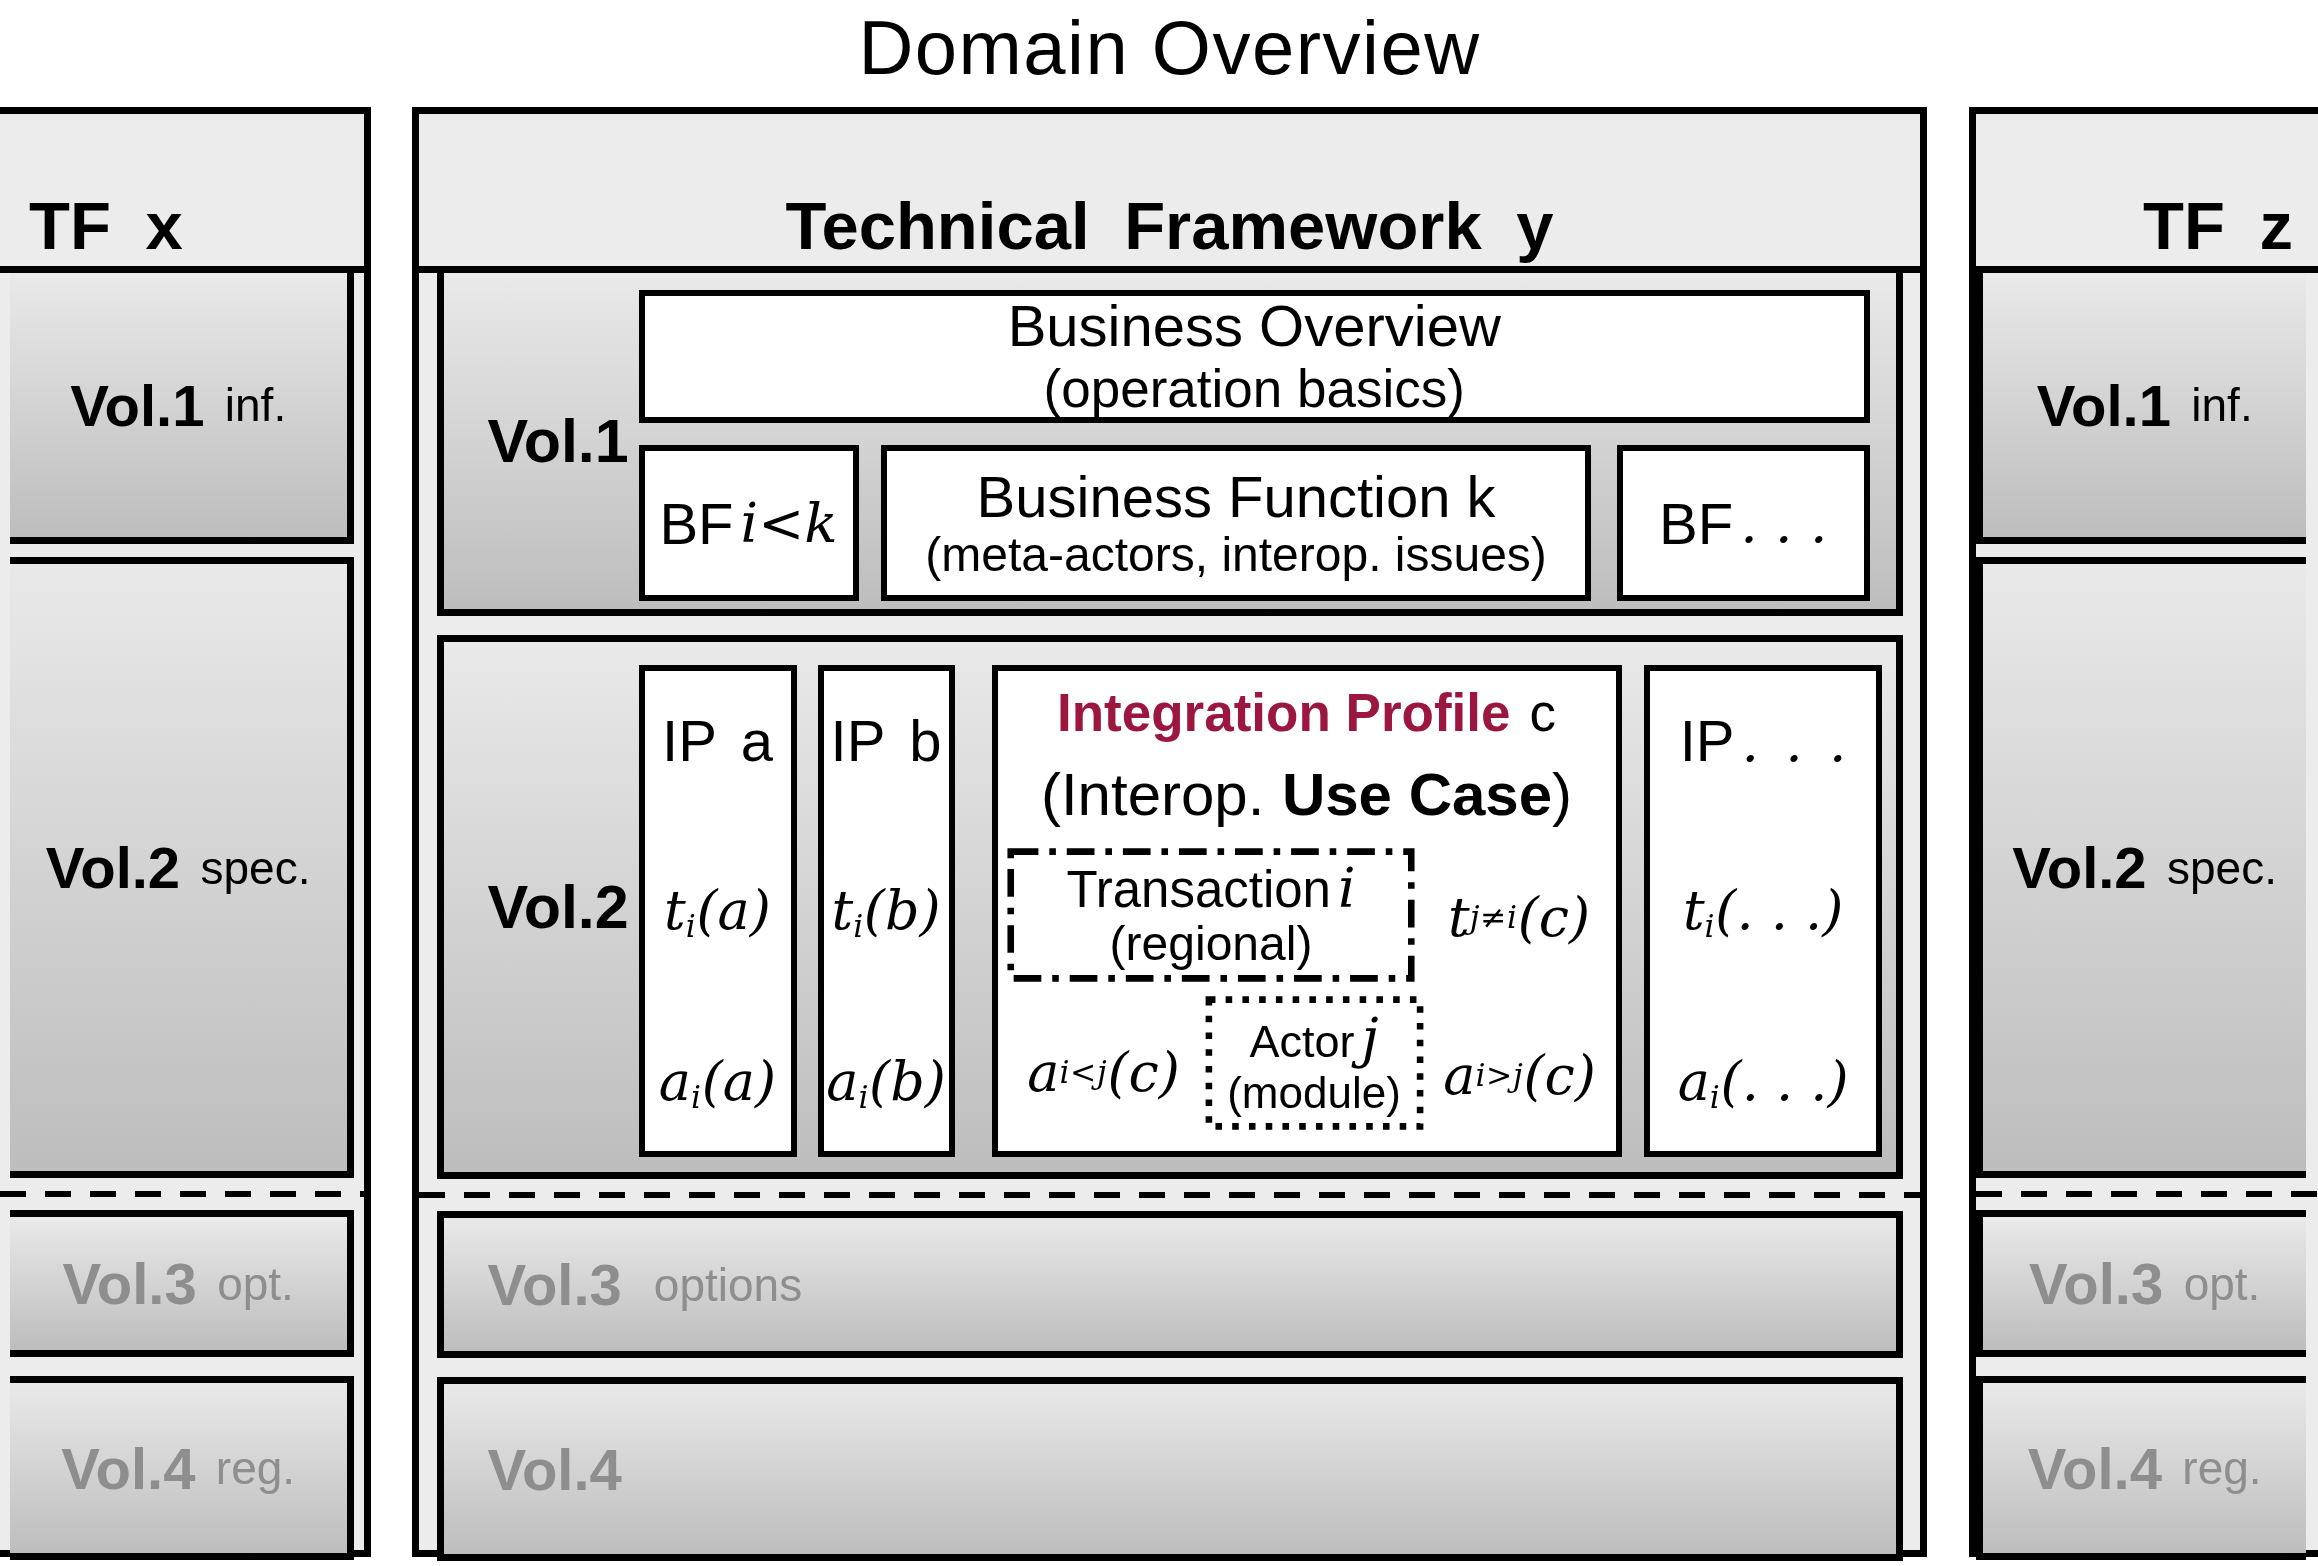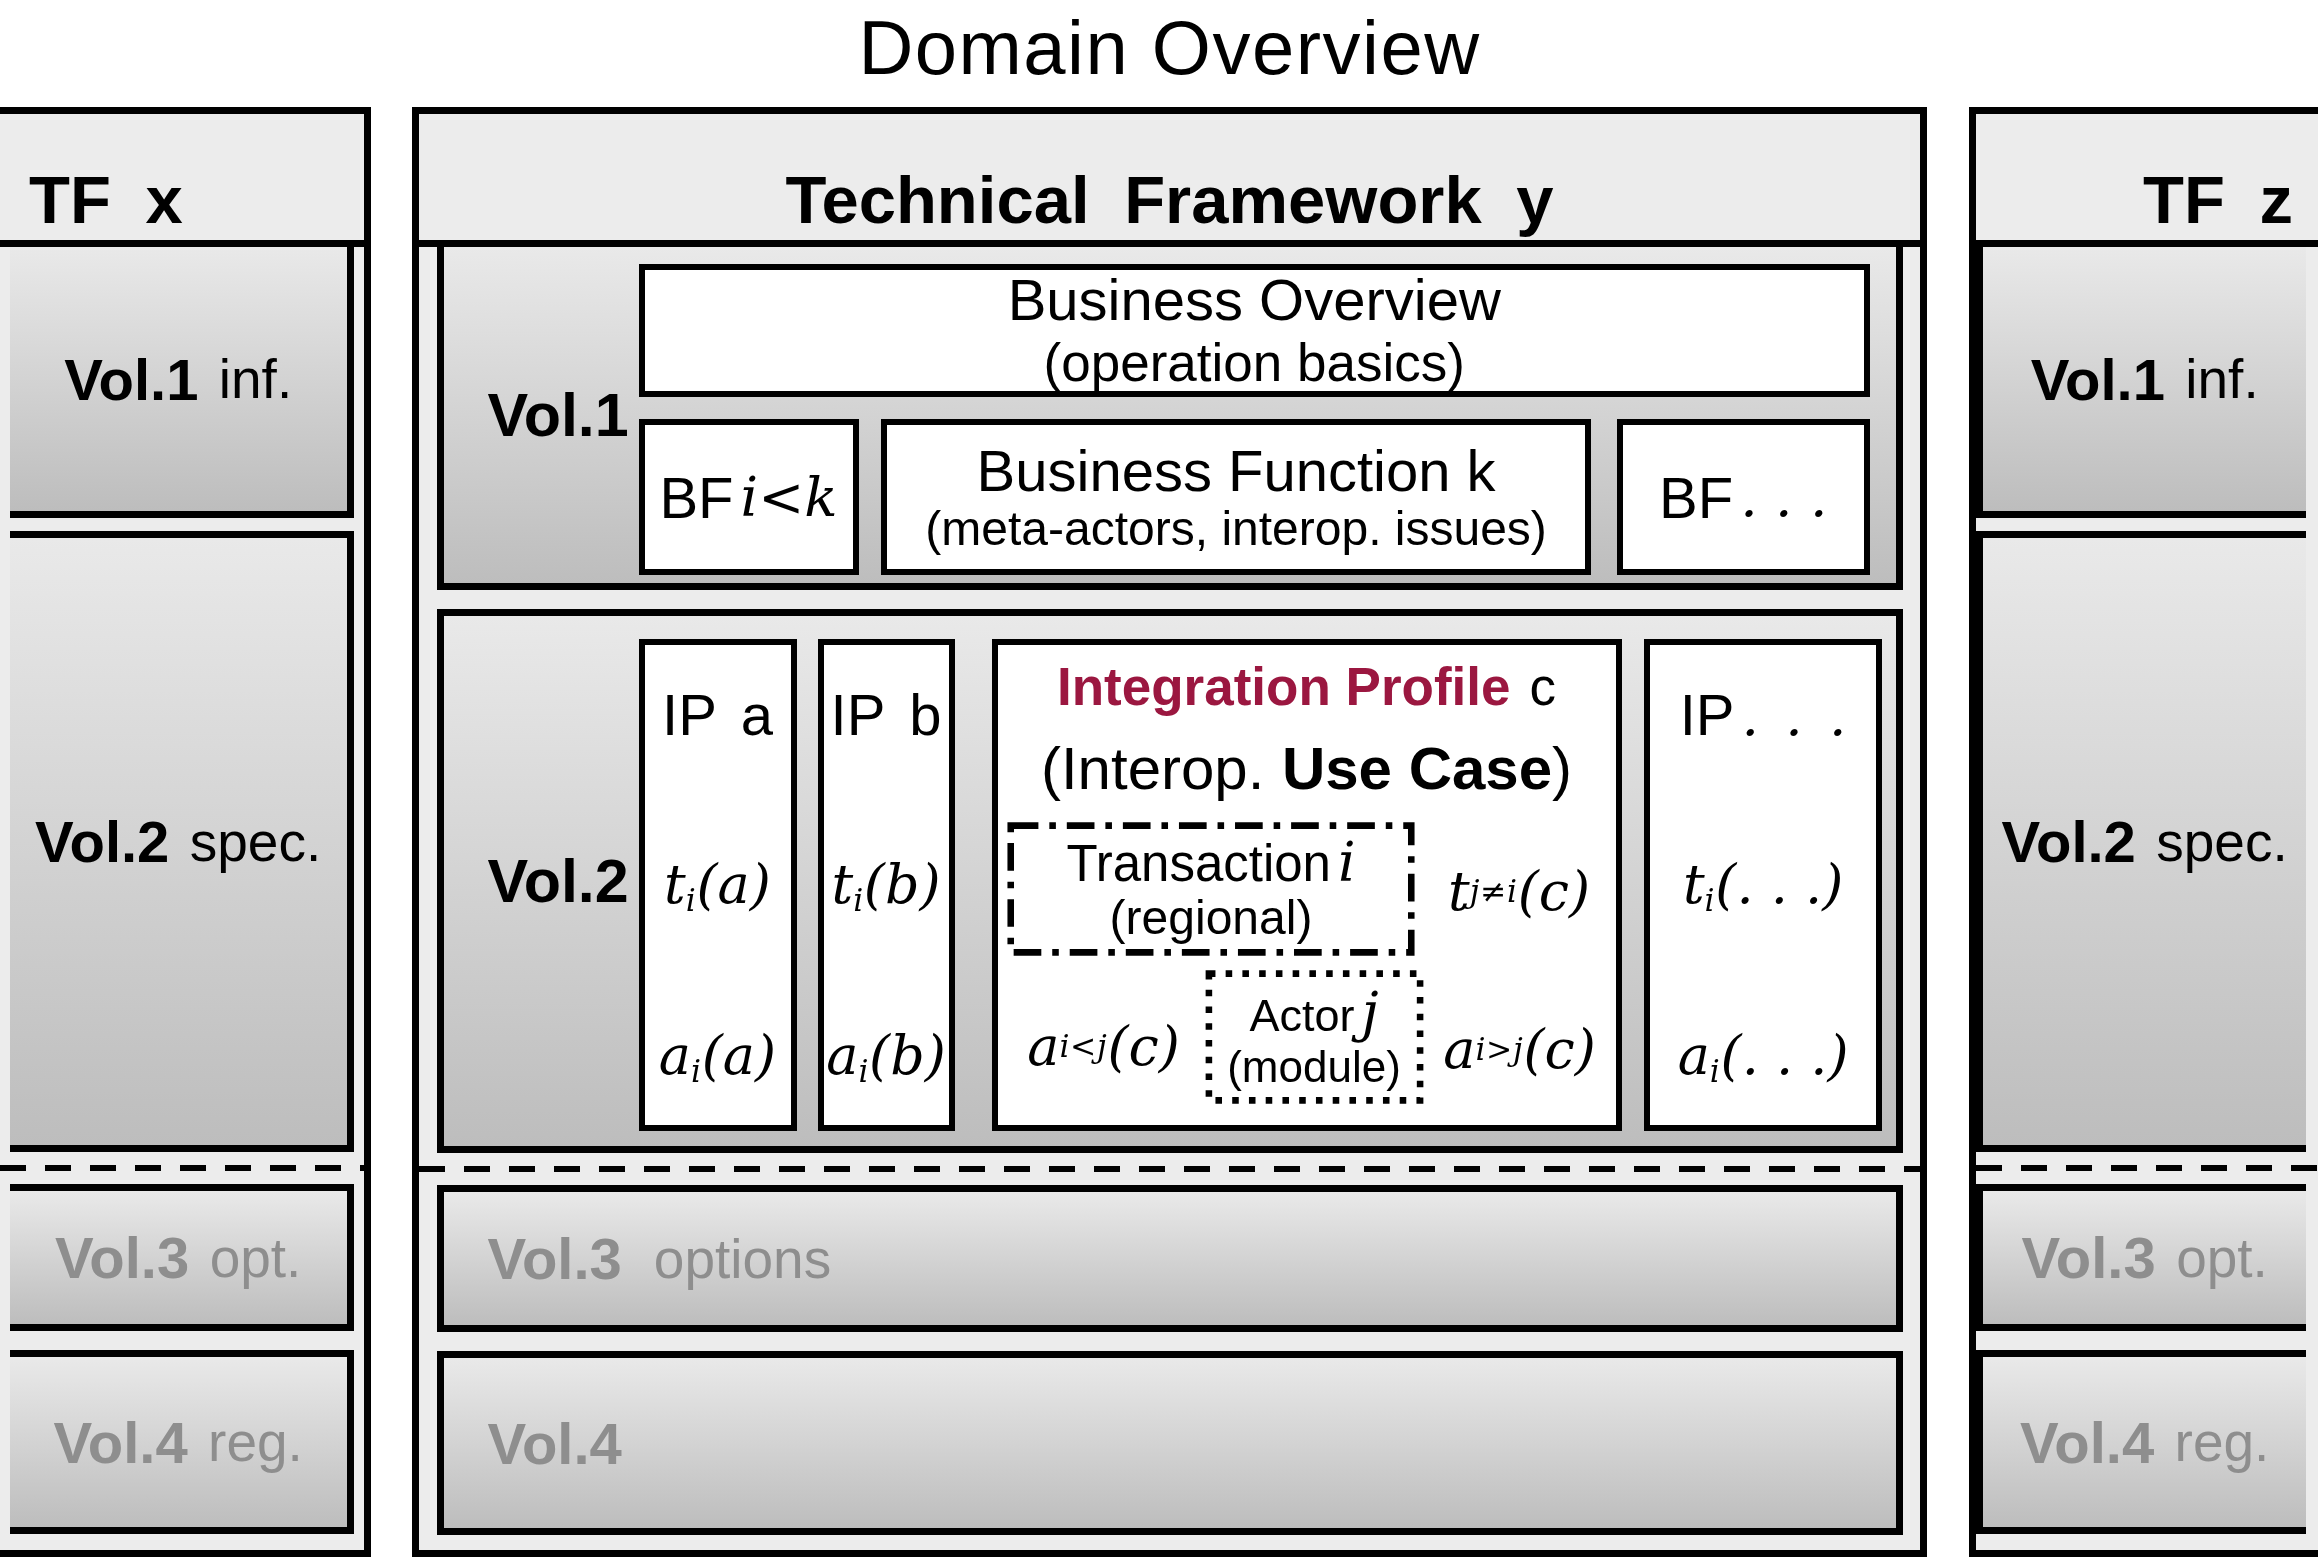--- a/index.html
+++ b/index.html
@@ -16,37 +16,37 @@
 
   .title{position:absolute;left:412px;width:1515px;top:4.4px;font-size:76px;font-weight:400;
          text-align:center;letter-spacing:1.5px;}
 
   .panel{position:absolute;top:107px;height:1450px;background:var(--panel_bg);
          border:7.3px solid #000;}
   .panel.left{left:0;width:371px;border-left:none;}
   .panel.center{left:412px;width:1515px;}
   .panel.right{left:1969px;width:349px;border-right:none;}
 
-  .phead{height:133px;border-bottom:7.3px solid #000;display:flex;align-items:flex-end;
+  .phead{height:159px;border-bottom:7.3px solid #000;display:flex;align-items:flex-end;
          padding-bottom:4.4px;font-size:67px;font-weight:bold;word-spacing:16px;line-height:1.05;}
   .phead.al-left{padding-left:29px;}
   .phead.al-center{justify-content:center;}
   .phead.al-right{justify-content:flex-end;padding-right:25px;}
 
   
   .vbox{border:7.3px solid #000;border-top:none;background:linear-gradient(var(--grad_top),var(--grad_bottom));
         display:flex;align-items:center;justify-content:center;white-space:nowrap;}
   .panel.left  .vbox{border-left:none;margin-left:9.5px;margin-right:10.2px;}
   .panel.right .vbox{border-right:none;margin-right:11.7px;}
   .vbox.v1{height:271px;}
   .vbox.v2{height:621px;margin-top:13px;border-top:7.3px solid #000;}
   .vbox.v3{height:147px;border-top:7.3px solid #000;}
   .vbox.v4{height:184px;margin-top:19px;border-top:7.3px solid #000;}
   .vb{font-weight:bold;font-size:58px;}
-  .vs{font-size:55px;margin-left:20.4px;}
+  .vs{font-size:46px;margin-left:20.4px;}
   .gray .vb,.gray .vs{color:var(--muted_gray);}
 
   .dashzone{height:32px;display:flex;align-items:center;}
   .dashline{height:6.6px;width:100%;
             background:repeating-linear-gradient(90deg,#000 0 26px,transparent 26px 45px);}
 
   
   .sect{position:relative;margin:0 17.5px;border:7.3px solid #000;
         background:linear-gradient(var(--grad_top),var(--grad_bottom));}
   .sect.v1{height:343px;border-top:none;}

